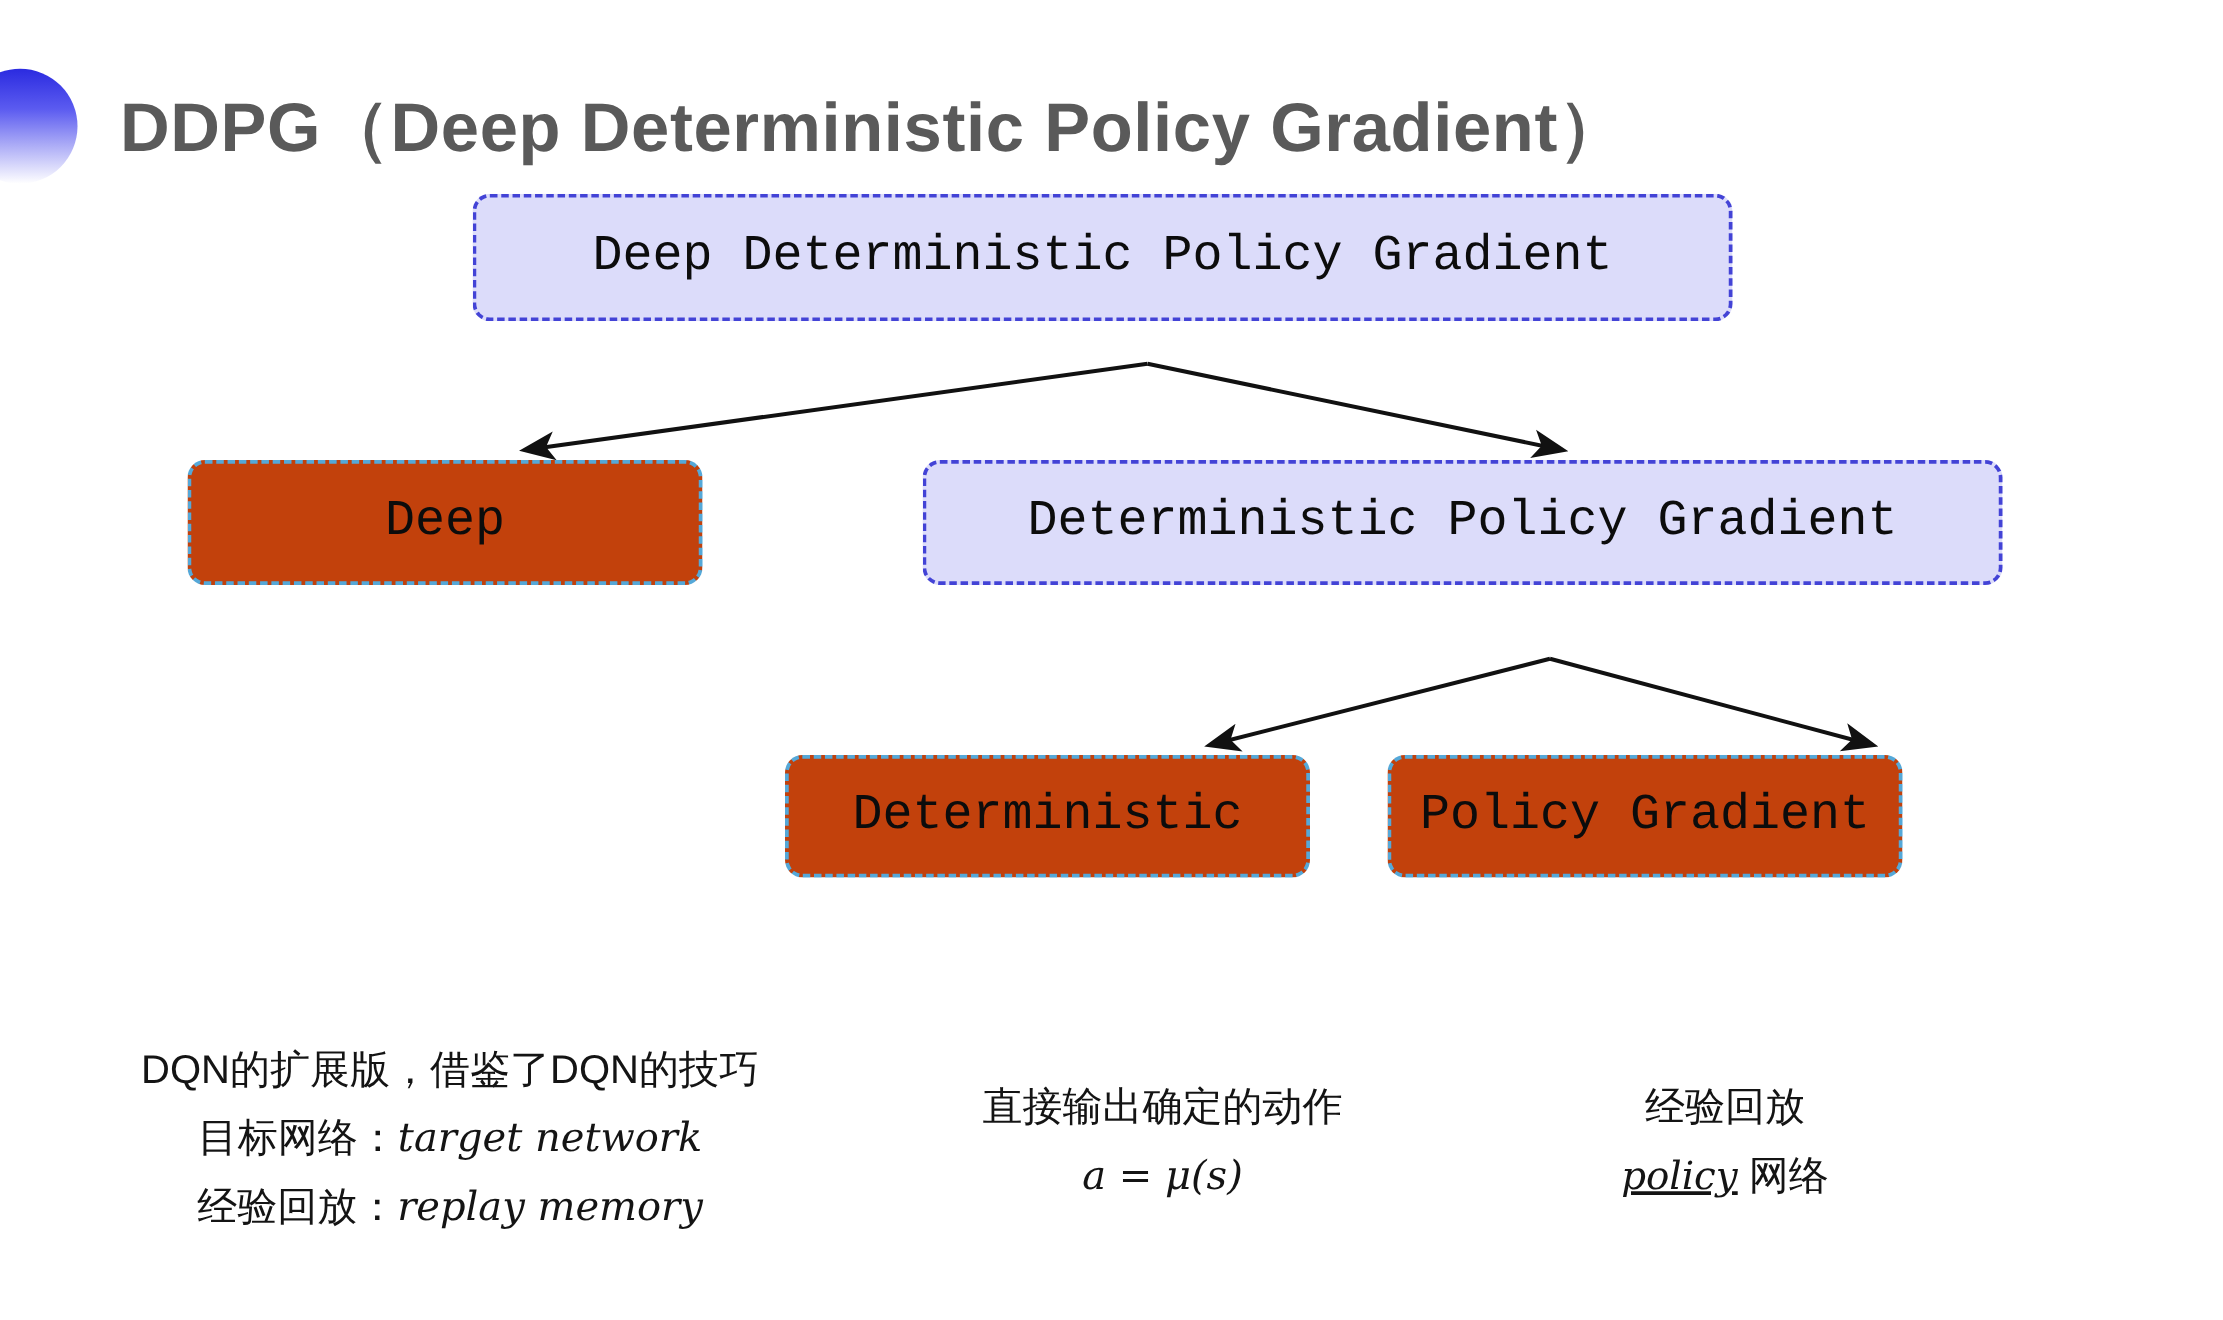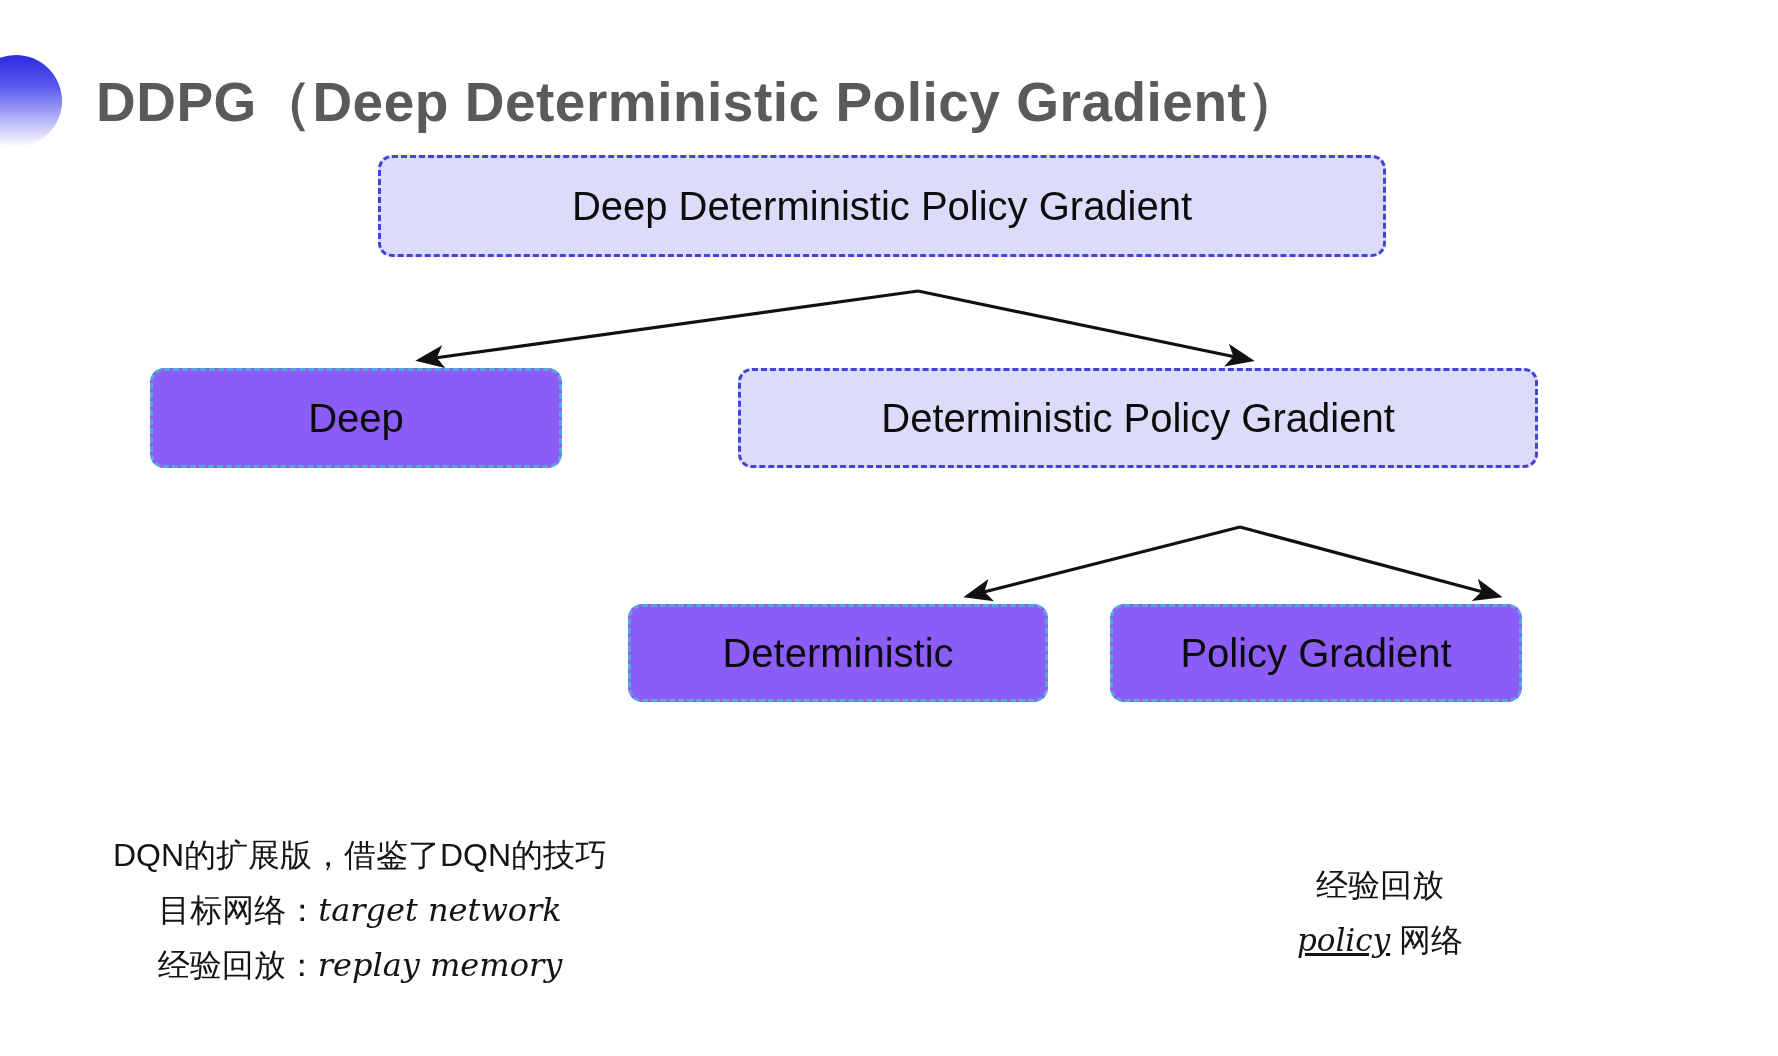--- a/index.html
+++ b/index.html
@@ -58,33 +58,34 @@
     border-radius: 14px;
     border-style: dashed;
     border-width: 3px;
     text-align: center;
   }
   .node-box .node-label {
     font-size: 40px;
     color: #0c0c0c;
     font-weight: 400;
     line-height: 1.1;
+    font-family: Liberation Mono, monospace;
   }
   .box-purple {
     background: #dcdcfa;
     border-color: #4343d6;
   }
   .box-blue {
-    background: #8b5cf6;
+    background: #c2410c;
     border-color: #55a8d8;
   }
 
   #box-root   { left: 378px;  top: 155px; width: 1008px; height: 102px; }
   #box-deep   { left: 150px;  top: 368px; width: 412px;  height: 100px; }
-  #box-dpg    { left: 738px;  top: 368px; width: 800px;  height: 100px; }
+  #box-dpg    { left: 738px;  top: 368px; width: 864px;  height: 100px; }
   #box-det    { left: 628px;  top: 604px; width: 420px;  height: 98px;  }
   #box-pg     { left: 1110px; top: 604px; width: 412px;  height: 98px;  }
 
   
   .annotation {
     position: absolute;
     text-align: center;
     color: #141414;
   }
   .ann-line {
@@ -157,20 +158,24 @@
   <div id="ann-deep" class="annotation">
     <div class="ann-line">DQN的扩展版，借鉴了DQN的技巧</div>
     <div class="ann-line">
       <span>目标网络：</span><span class="mathit">target network</span>
     </div>
     <div class="ann-line">
       <span>经验回放：</span><span class="mathit">replay memory</span>
     </div>
   </div>
 
+  <div id="ann-det" class="annotation">
+    <div class="ann-line">直接输出确定的动作</div>
+    <div class="ann-line mathit">a = μ(s)</div>
+  </div>
 
   <div id="ann-pg" class="annotation">
     <div class="ann-line">经验回放</div>
     <div class="ann-line">
       <span class="mathit-sm">policy</span><span> 网络</span>
     </div>
   </div>
 
 </div>
 

